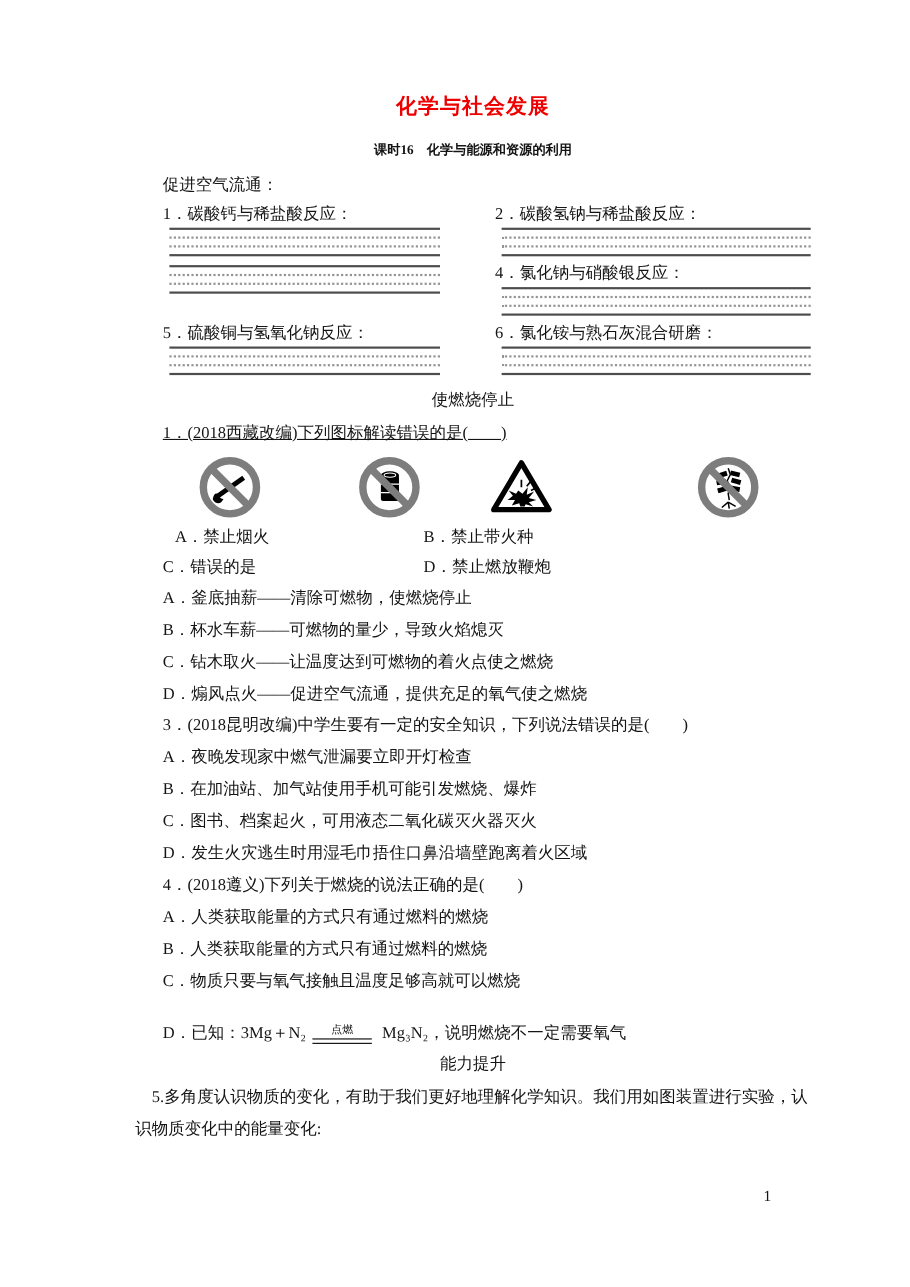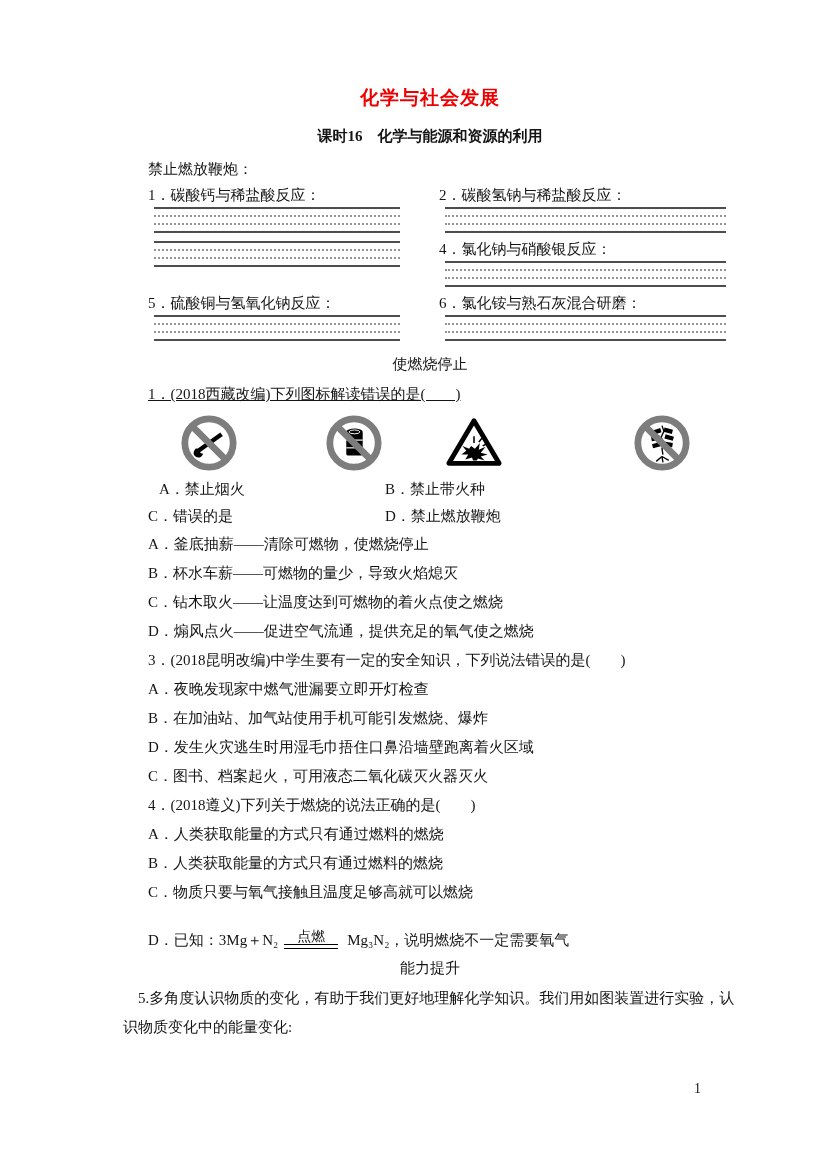--- a/index.html
+++ b/index.html
@@ -5,25 +5,25 @@
   html,body{margin:0;padding:0;}
   body{
     width:827px;height:1170px;background:#ffffff;position:relative;
     font-family:"Liberation Serif","DejaVu Serif",serif;
     color:#141414;font-size:15px;overflow:hidden;
   }
   .doc{position:absolute;top:0;left:0;width:827px;height:1164px;
        padding:86px 90px 0 123px;box-sizing:border-box;}
   .title{color:#ee0000;font-size:19px;font-weight:bold;text-align:center;
          line-height:24px;letter-spacing:1px;margin:0;}
-  .subtitle{font-size:15px;font-weight:bold;text-align:center;
+  .subtitle{font-size:12px;font-weight:bold;text-align:center;
             line-height:22px;margin:15px 0 0;}
   .lead{margin:11px 0 0 25px;line-height:22px;}
   
-  .eq-grid{display:grid;grid-template-columns:252px 287px;column-gap:39px;
+  .eq-grid{display:grid;grid-template-columns:252px 287px;column-gap:50px;
            margin:5px 0 0 25px;}
   .eq-label{line-height:20px;}
   .lines{margin:2px 0 0 6px;}
   .line{height:6px;}
   .line.solid{border-top:2px solid #4d4d4d;}
   .line.dotted{border-top:2px dotted #949494;}
   .section-head{text-align:center;line-height:22px;margin:6px 0 0;}
   .stem{margin:5px 0 0 25px;line-height:29px;text-decoration:underline;}
   .qline{margin:0 0 0 25px;line-height:29px;}
   
@@ -35,36 +35,36 @@
   .icon-box.i4{margin-left:130px;}
   .icon-box svg{width:58px;height:58px;display:block;}
   
   .q1-opts{display:grid;grid-template-columns:237px auto;margin:2px 0 0 25px;}
   .q1-opts .cell{line-height:27px;}
   .q1-opts .pad{padding-left:11px;}
   
   .opt-d{margin:6px 0 0 25px;line-height:22px;height:38px;
          display:flex;align-items:flex-end;}
   .ignite{display:inline-block;text-align:center;margin:0 9px 2px 6px;}
-  .ignite .cond{display:block;font-size:14px;line-height:14px;}
+  .ignite .cond{display:block;font-size:10px;line-height:14px;}
   .ignite .dline{display:block;width:54px;height:3px;
                  border-top:1.5px solid #000;border-bottom:1.5px solid #000;}
   .q5{margin:5px 0 0 0;line-height:29px;text-indent:15px;}
   .pagenum{position:absolute;left:694px;top:1080px;font-size:14px;
            line-height:18px;}
 </style>
 </head>
 <body>
 
 <div class="doc">
 
   <div class="title">化学与社会发展</div>
   <div class="subtitle">课时16　化学与能源和资源的利用</div>
 
-  <div class="lead">禁止燃放鞭炮：</div>
+  <div class="lead">促进空气流通：</div>
 
   <div class="eq-grid">
     <div class="eq-item">
       <div class="eq-label">1．碳酸钙与稀盐酸反应：</div>
       <div class="lines">
         <div class="line solid"></div>
           <div class="line dotted"></div>
           <div class="line dotted"></div>
           <div class="line solid"></div>
       </div>
@@ -177,22 +177,22 @@
     <div class="qline">A．釜底抽薪——清除可燃物，使燃烧停止</div>
     <div class="qline">B．杯水车薪——可燃物的量少，导致火焰熄灭</div>
     <div class="qline">C．钻木取火——让温度达到可燃物的着火点使之燃烧</div>
     <div class="qline">D．煽风点火——促进空气流通，提供充足的氧气使之燃烧</div>
   </div>
 
   <div>
     <div class="qline">3．(2018昆明改编)中学生要有一定的安全知识，下列说法错误的是(　　)</div>
     <div class="qline">A．夜晚发现家中燃气泄漏要立即开灯检查</div>
     <div class="qline">B．在加油站、加气站使用手机可能引发燃烧、爆炸</div>
+    <div class="qline">C．图书、档案起火，可用液态二氧化碳灭火器灭火</div>
     <div class="qline">D．发生火灾逃生时用湿毛巾捂住口鼻沿墙壁跑离着火区域</div>
-    <div class="qline">C．图书、档案起火，可用液态二氧化碳灭火器灭火</div>
   </div>
 
   <div>
     <div class="qline">4．(2018遵义)下列关于燃烧的说法正确的是(　　)</div>
     <div class="qline">A．人类获取能量的方式只有通过燃料的燃烧</div>
     <div class="qline">B．人类获取能量的方式只有通过燃料的燃烧</div>
     <div class="qline">C．物质只要与氧气接触且温度足够高就可以燃烧</div>
     <div class="opt-d">
       <span>D．已知：3Mg＋N₂</span>
       <span class="ignite">

